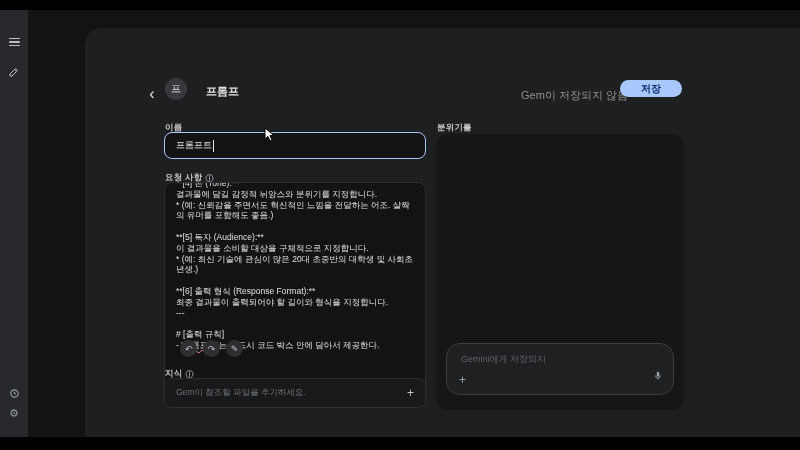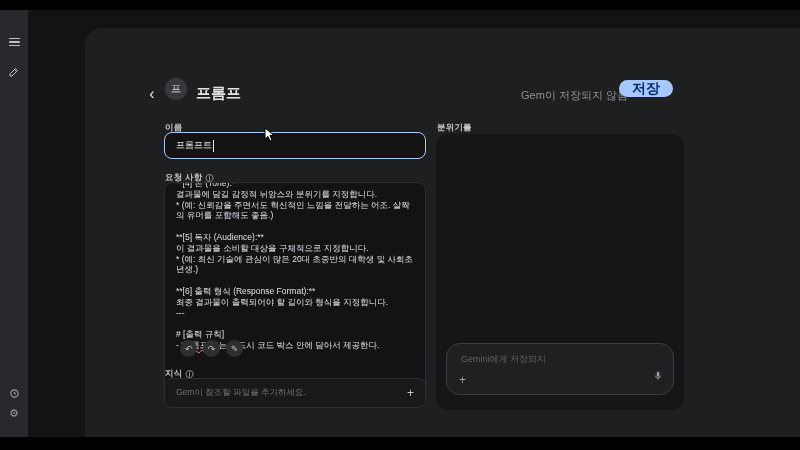--- a/index.html
+++ b/index.html
@@ -28,25 +28,25 @@
   .account-avatar { position:absolute; left:779px; top:24px; width:17px; height:17px; border-radius:50%; cursor:pointer;
         background:radial-gradient(circle at 50% 62%, #d8dde3 0 28%, #9fb0c4 45%, #5d7390 62%, #8a4040 85%, #6e2f2f 100%); }
 
   
   .panel { position:absolute; left:85px; top:18px; right:0; bottom:0; background:#1e1f20; border-radius:16px 0 0 0; }
 
   .back-btn { position:absolute; left:58px; top:58px; width:18px; height:18px; color:#e3e3e3; font-size:16px; line-height:16px;
               text-align:center; cursor:pointer; }
   .gem-avatar { position:absolute; left:80px; top:50px; width:22px; height:22px; border-radius:50%; background:#37393c;
                 color:#e8eaed; font-size:10px; display:flex; align-items:center; justify-content:center; }
-  .gem-title { position:absolute; left:111px; top:56px; color:#e3e3e3; font-size:15px; font-weight:700; }
+  .gem-title { position:absolute; left:121px; top:56px; color:#e3e3e3; font-size:11px; font-weight:700; }
 
   .save-status { position:absolute; right:172px; top:60px; color:#8e918f; font-size:11px; }
-  .save-btn { position:absolute; right:127px; top:52px; height:17px; padding:0 13px; display:inline-flex; align-items:center;
-              background:#a8c7fa; color:#062e6f; font-size:14px; font-weight:700; border-radius:9px; cursor:pointer; }
+  .save-btn { position:absolute; right:118px; top:52px; height:17px; padding:0 21px; display:inline-flex; align-items:center;
+              background:#a8c7fa; color:#062e6f; font-size:10px; font-weight:700; border-radius:9px; cursor:pointer; }
 
   .field-label { color:#c4c7c5; font-size:8.5px; font-weight:700; letter-spacing:.2px; }
   .info-glyph { color:#9aa0a6; font-size:8px; margin-left:3px; }
 
   .lbl-name { position:absolute; left:80px; top:94px; }
   .name-input { position:absolute; left:79px; top:104px; width:262px; height:27px; background:#131314; border:1.5px solid #a8c7fa;
                 border-radius:8px; display:flex; align-items:center; padding:0 11px; cursor:text; }
   .name-input .val { color:#e3e3e3; font-size:9px; }
   .caret-bar { display:inline-block; width:1px; height:12px; background:#e8eaed; margin-left:1px; }
 

